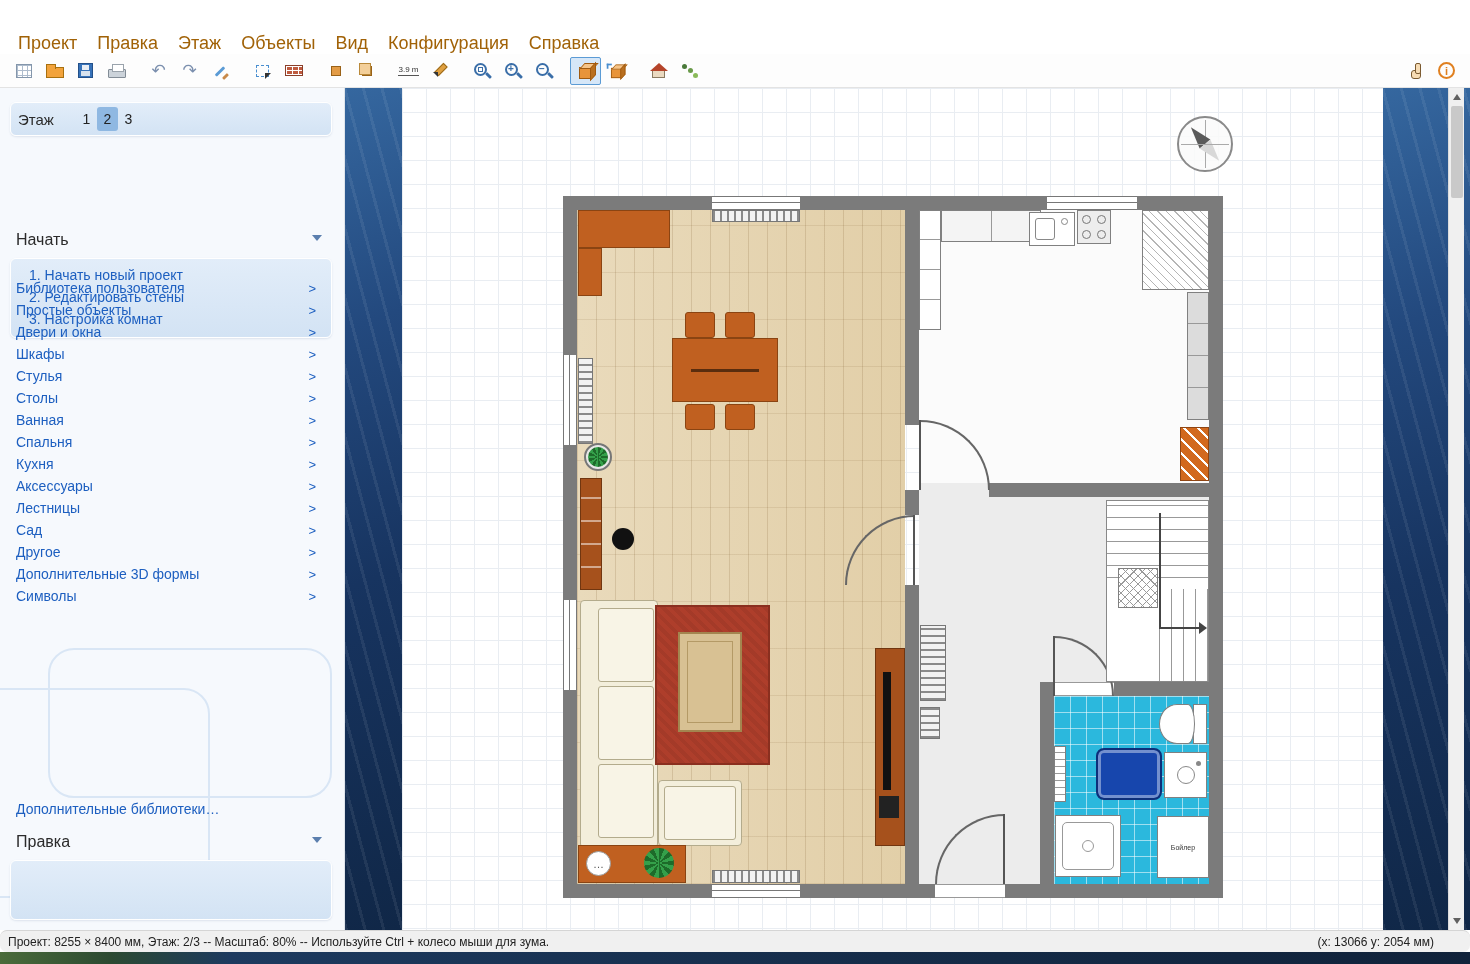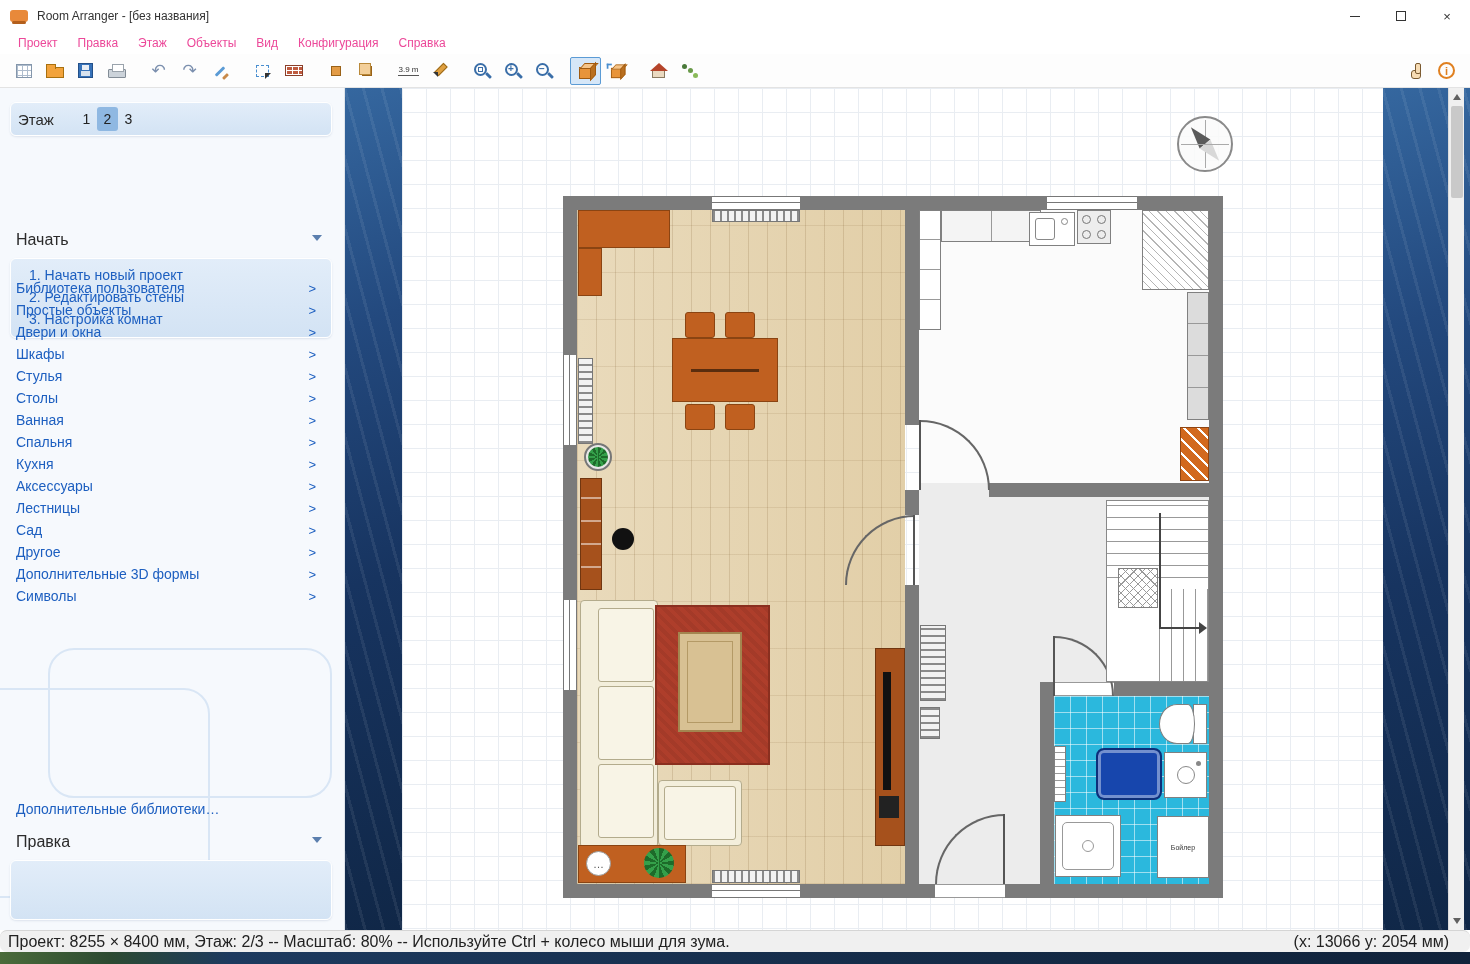--- a/index.html
+++ b/index.html
@@ -12,21 +12,21 @@
   .app-icon { width:18px; height:12px; margin-left:10px; background:#e8893a; border-radius:3px; position:relative; }
   .app-icon::after { content:""; position:absolute; left:2px; right:2px; bottom:-2px; height:3px; background:#b35f1c; border-radius:2px; }
   .title-text { margin-left:9px; font-size:12px; color:#333; }
   .win-controls { margin-left:auto; display:flex; height:32px; }
   .win-btn { width:46px; height:32px; display:flex; align-items:center; justify-content:center; color:#333; font-size:13px; }
   .glyph-min { width:10px; height:1px; background:#333; }
   .glyph-max { width:10px; height:10px; border:1px solid #333; }
 
   
   .menubar { position:absolute; left:0; top:32px; width:1470px; height:22px; background:#fff; display:flex; align-items:center; padding-left:8px; }
-  .menu-item { font-size:12px; color:#ec4899; padding:2px 10px; cursor:default; }
+  .menu-item { font-size:18px; color:#a16207; padding:2px 10px; cursor:default; }
 
   
   .toolbar { position:absolute; left:0; top:54px; width:1470px; height:34px; background:#fdfdfd; border-bottom:1px solid #e3e3e3; display:flex; align-items:center; padding:0 8px; }
   .tb { width:31px; height:28px; border:1px solid transparent; background:transparent; display:flex; align-items:center; justify-content:center; position:relative; }
   .tb.active { background:#d6e7f8; border:1px solid #5b9bd5; border-radius:2px; }
   .gap { margin-left:11px; }
   .tb-spacer { margin-left:auto; }
 
   .i-new { width:16px; height:14px; border:1px solid #8496ab; background:#fff;
     background-image:linear-gradient(#aebccd 1px,transparent 1px),linear-gradient(90deg,#aebccd 1px,transparent 1px);
@@ -139,44 +139,31 @@
 
   
   .vscroll { position:absolute; left:1103px; top:0; width:16px; height:842px; background:#f0f0f0; border-left:1px solid #dcdcdc; }
   .sb-arrow { position:absolute; left:4px; width:0; height:0; border-left:4px solid transparent; border-right:4px solid transparent; }
   .sb-up { top:6px; border-bottom:6px solid #606060; }
   .sb-down { bottom:6px; border-top:6px solid #606060; }
   .sb-thumb { position:absolute; left:2px; top:18px; width:12px; height:92px; background:#c9c9c9; border-radius:2px; }
   .edge-sliver { position:absolute; left:1119px; top:0; width:6px; height:842px; }
 
   
-  .statusbar { position:absolute; left:0; top:930px; width:1470px; height:22px; background:#f0f0f0; border-top:1px solid #d5d5d5; display:flex; align-items:center; font-size:16px; color:#222;border-radius:7px; }
+  .statusbar { position:absolute; left:0; top:930px; width:1470px; height:22px; background:#f0f0f0; border-top:1px solid #d5d5d5; display:flex; align-items:center; font-size:12px; color:#222;border-radius:7px; }
   .status-left { margin-left:8px; }
-  .status-right { margin-left:auto; margin-right:21px; }
+  .status-right { margin-left:auto; margin-right:36px; }
   .bottom-strip { position:absolute; left:0; top:952px; width:1470px; height:12px;
     background:linear-gradient(90deg,#4a6b3a 0,#2c4a32 110px,#1d3a5f 230px,#152c49 60%,#10223a 100%); }
 </style>
 </head>
 <body>
 
 <div id="app">
 
-  <div class="titlebar">
-    <span class="app-icon"></span>
-    <span class="title-text">Room Arranger - [без названия]</span>
-    <div class="win-controls">
-      <div class="win-btn">
-          <span class="glyph-min"></span>
-        </div>
-      <div class="win-btn">
-          <span class="glyph-max"></span>
-        </div>
-      <div class="win-btn">×</div>
-    </div>
-  </div>
 
   <div class="menubar">
     <span class="menu-item">Проект</span>
     <span class="menu-item">Правка</span>
     <span class="menu-item">Этаж</span>
     <span class="menu-item">Объекты</span>
     <span class="menu-item">Вид</span>
     <span class="menu-item">Конфигурация</span>
     <span class="menu-item">Справка</span>
   </div>

